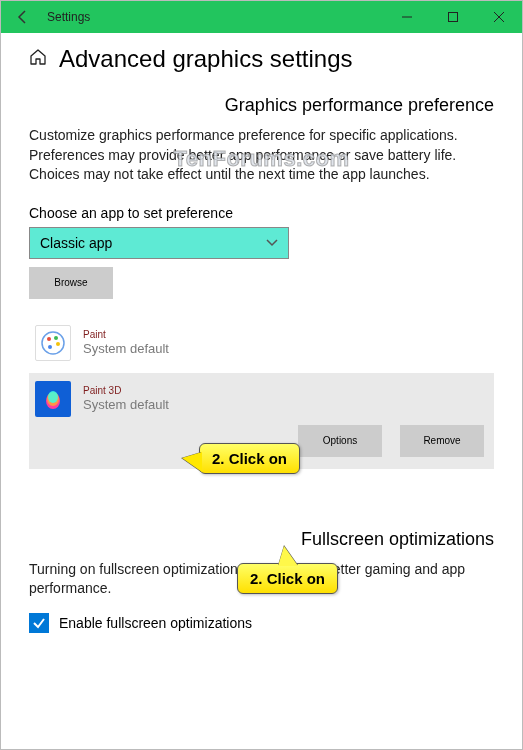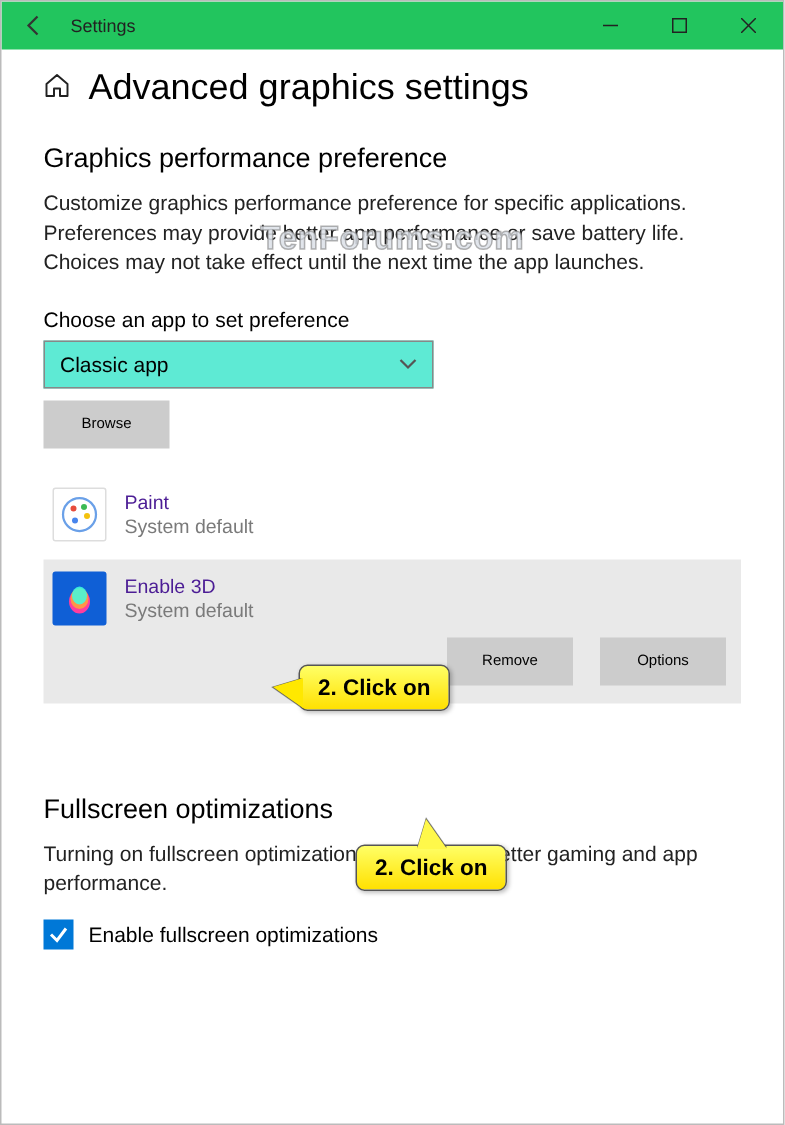--- a/index.html
+++ b/index.html
@@ -77,20 +77,21 @@
     color: #222;
   }
   .page-title {
     font-size: 24px;
     font-weight: 400;
   }
   .section-heading {
     font-size: 18px;
     font-weight: 400;
     margin-bottom: 10px;
+    text-align: right;
   }
   .help-text {
     font-size: 14px;
     color: #222;
     line-height: 1.4;
     margin-bottom: 20px;
   }
   .field-label {
     font-size: 14px;
     margin-bottom: 6px;
@@ -136,21 +137,21 @@
   .app-icon {
     width: 36px; height: 36px;
     border-radius: 2px;
     margin-right: 12px;
     display: flex;
     align-items: center;
     justify-content: center;
   }
   .app-icon.paint { background: #fff; border: 1px solid #ddd; }
   .app-icon.paint3d { background: #0f5fd6; }
-  .app-name { font-size: 13px; color: #4c1d95; line-height: 1.2; }
+  .app-name { font-size: 10px; color: #7f1d1d; line-height: 1.2; }
   .app-sub { font-size: 13px; color: #7a7a7a; line-height: 1.2; }
   .row-actions {
     position: absolute;
     right: 10px;
     bottom: 12px;
     display: flex;
     gap: 18px;
   }
   .section2 {
     margin-top: 60px;
@@ -288,26 +289,26 @@
 
       <div class="app-row selected">
         <div class="app-icon paint3d">
           <svg width="24" height="24" viewBox="0 0 24 24">
             <ellipse cx="12" cy="14" rx="7" ry="8" fill="#ff3d9e"></ellipse>
             <ellipse cx="12" cy="12" rx="6" ry="7" fill="#ff9f3d" opacity="0.9"></ellipse>
             <ellipse cx="12" cy="10" rx="5" ry="6" fill="#3dffe0" opacity="0.85"></ellipse>
           </svg>
         </div>
         <div>
-          <div class="app-name">Enable 3D</div>
+          <div class="app-name">Paint 3D</div>
           <div class="app-sub">System default</div>
         </div>
         <div class="row-actions">
+          <button class="btn">Options</button>
           <button class="btn">Remove</button>
-          <button class="btn">Options</button>
         </div>
       </div>
     </div>
 
     <div class="section2">
       <h2 class="section-heading">Fullscreen optimizations</h2>
       <p class="help-text" style="margin-bottom:10px">Turning on fullscreen optimizations may lead to better gaming and app performance.</p>
       <div class="checkbox-row">
         <div class="checkbox">
           <svg width="14" height="14" viewBox="0 0 14 14">

